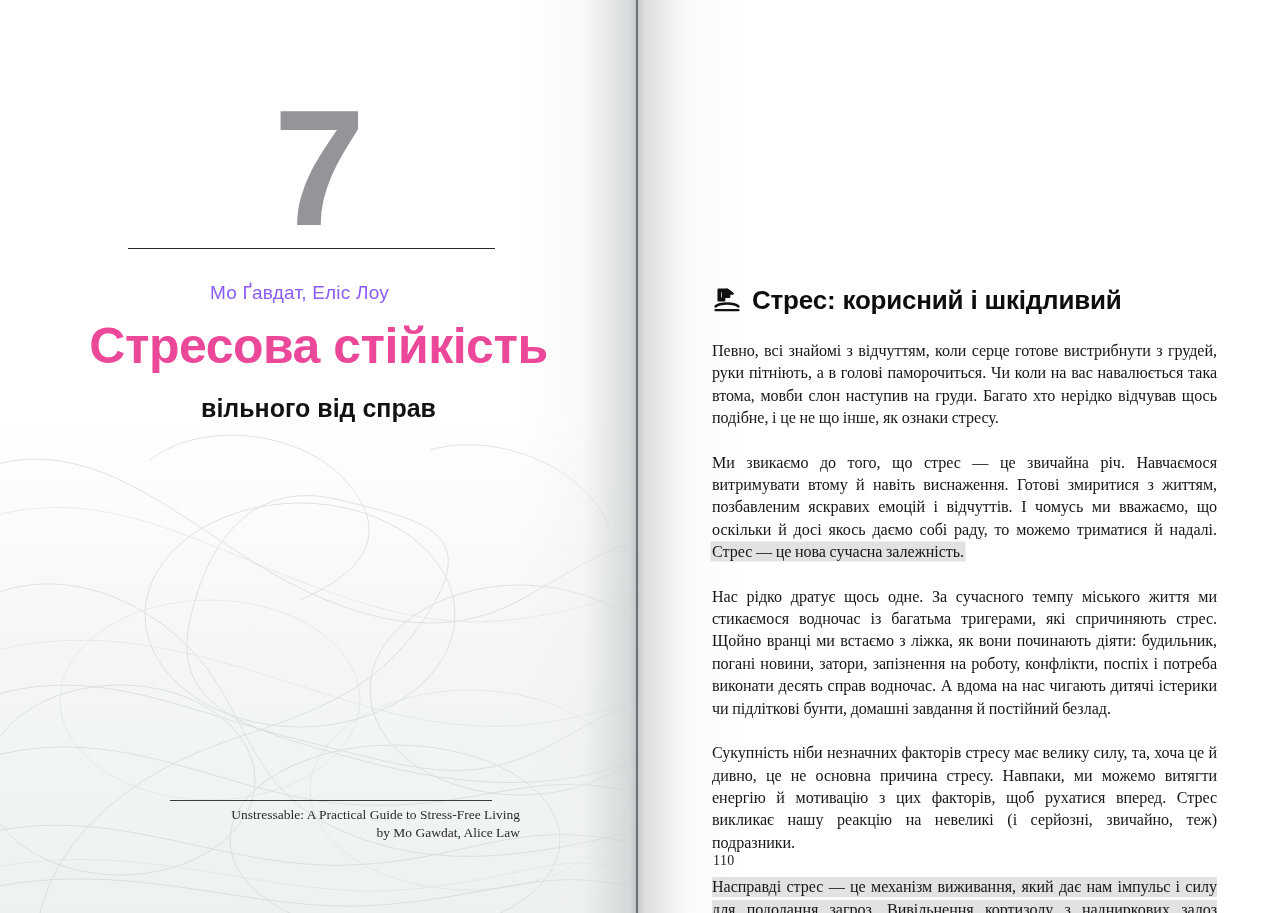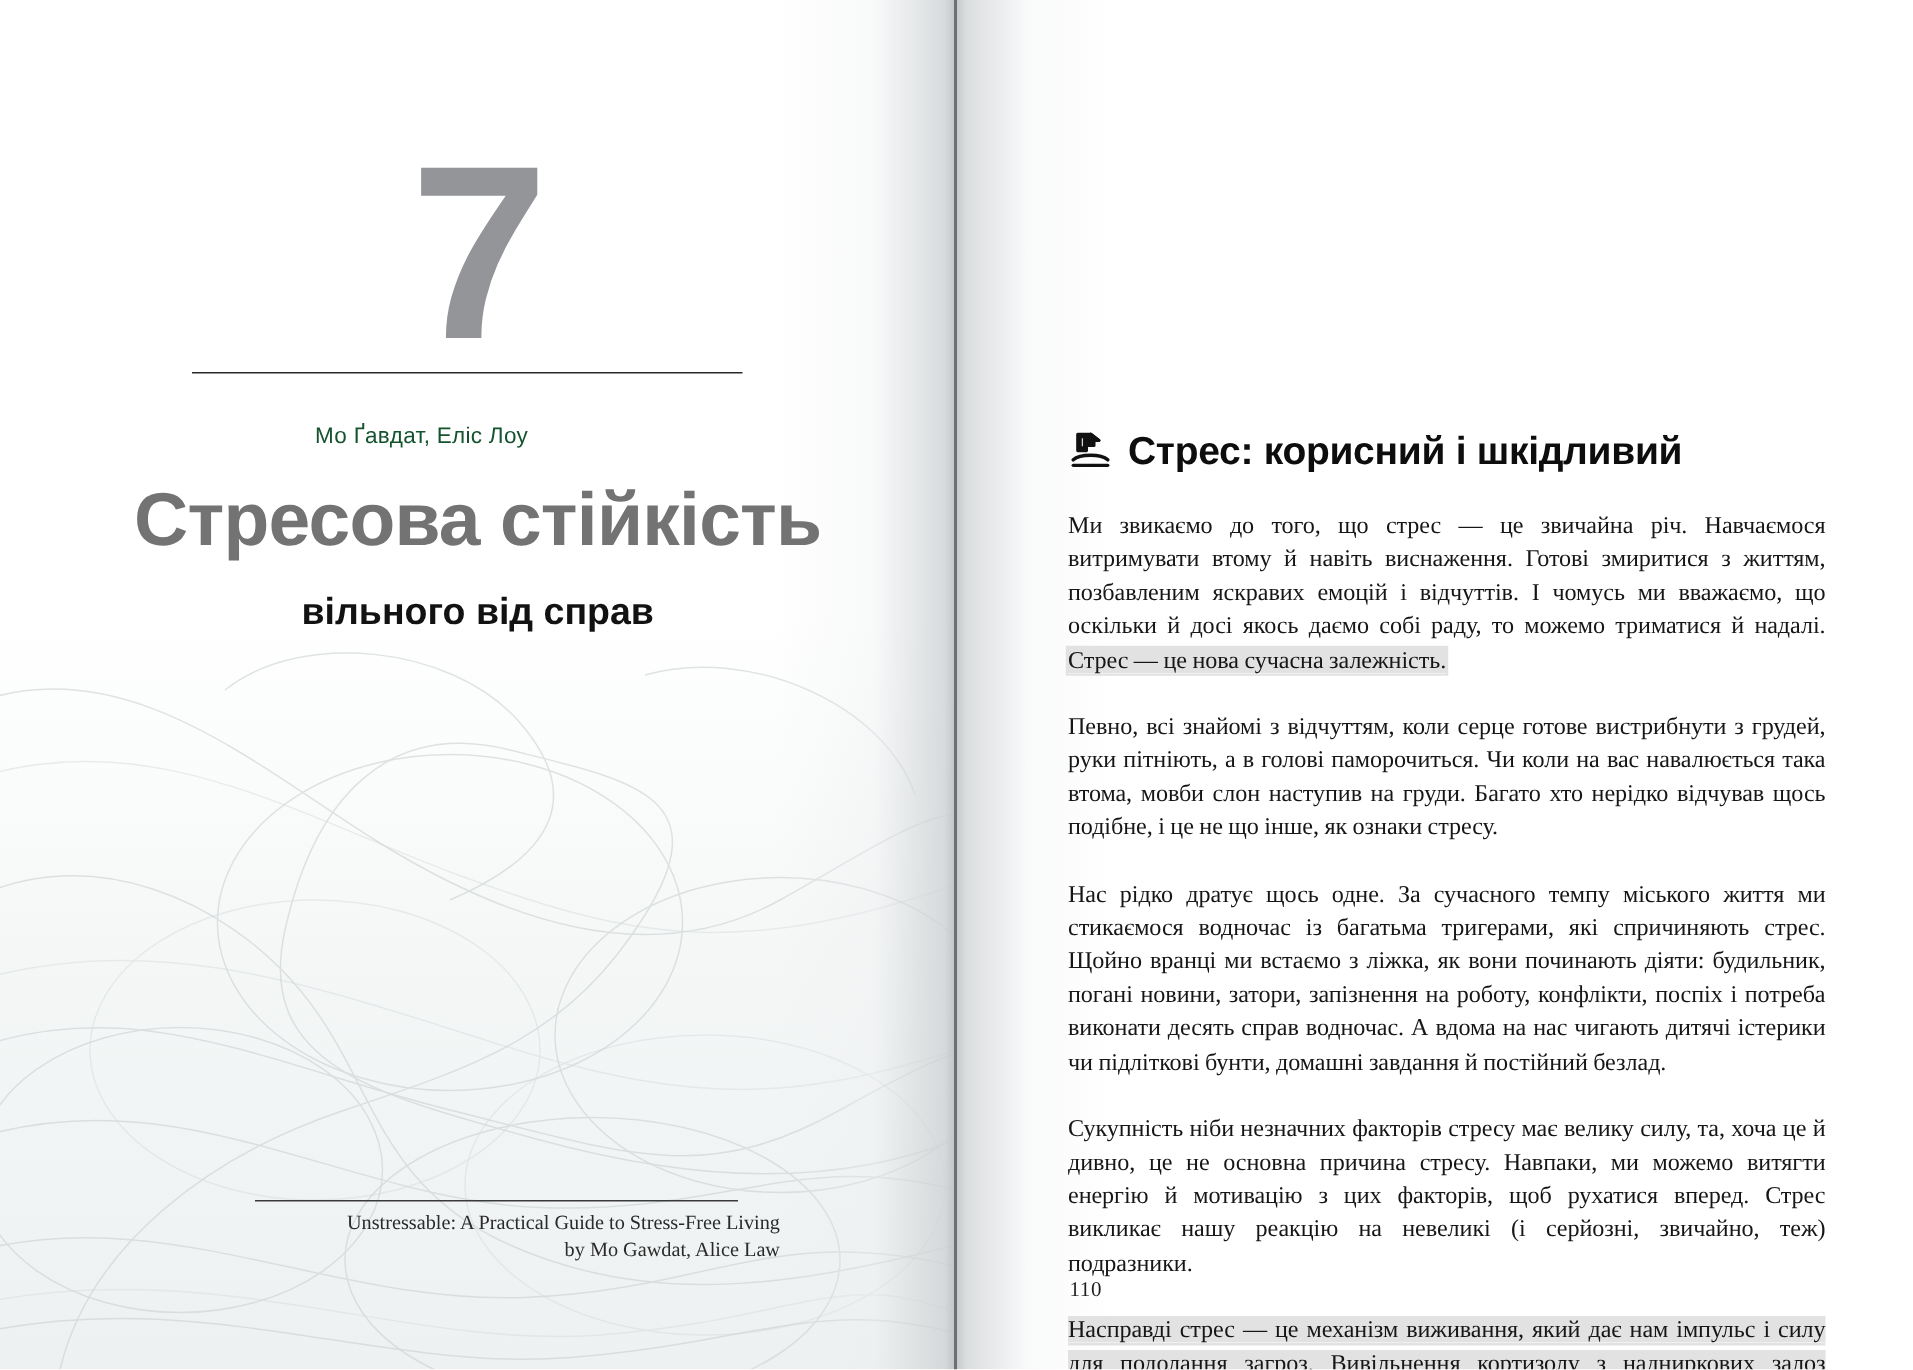--- a/index.html
+++ b/index.html
@@ -82,35 +82,35 @@
     top: 248px;
     width: 367px;
     height: 1px;
     background: #2b2b2b;
   }
 
   .authors-line {
     position: absolute;
     left: 210px;
     top: 282px;
-    font-size: 15px;
+    font-size: 19px;
     font-weight: 400;
-    color: #14532d;
+    color: #8b5cf6;
     letter-spacing: 0.2px;
     text-align: right;
   }
 
   .book-title {
     position: absolute;
     left: 0; right: 0;
     top: 320px;
     text-align: center;
     font-size: 50px;
     font-weight: 700;
-    color: #737373;
+    color: #ec4899;
     letter-spacing: -0.5px;
     line-height: 1.05;
   }
 
   .book-subtitle {
     position: absolute;
     left: 0; right: 0;
     top: 392px;
     text-align: center;
     font-size: 25px;
@@ -318,23 +318,23 @@
             <path d="M16.2 5.5 L21.6 9.6" fill="none" stroke="#111111" stroke-width="2.1" stroke-linecap="round"></path>
             <path d="M4.5 22.5 C 9 18.5, 23 18.5, 27.5 22.5" fill="none" stroke="#111111" stroke-width="2.4" stroke-linecap="round"></path>
             <path d="M4.5 26.2 L27.5 26.2" fill="none" stroke="#111111" stroke-width="2.2" stroke-linecap="round"></path>
           </g>
         </svg>
         <span class="heading-text">Стрес: корисний і шкідливий</span>
       </div>
 
       <div class="body-col">
 
+        <p class="body-par">Певно, всі знайомі з відчуттям, коли серце готове вистрибнути з грудей, руки пітніють, а в голові паморочиться. Чи коли на вас навалюється така втома, мовби слон наступив на груди. Багато хто нерідко відчував щось подібне, і це не що інше, як ознаки стресу.</p>
+
         <p class="body-par"><span>Ми звикаємо до того, що стрес — це звичайна річ. Навчаємося витримувати втому й навіть виснаження. Готові змиритися з життям, позбавленим яскравих емоцій і відчуттів. І чомусь ми вважаємо, що оскільки й досі якось даємо собі раду, то можемо триматися й надалі. </span><span class="hl">Стрес — це нова сучасна залежність.</span></p>
-
-        <p class="body-par">Певно, всі знайомі з відчуттям, коли серце готове вистрибнути з грудей, руки пітніють, а в голові паморочиться. Чи коли на вас навалюється така втома, мовби слон наступив на груди. Багато хто нерідко відчував щось подібне, і це не що інше, як ознаки стресу.</p>
 
         <p class="body-par">Нас рідко дратує щось одне. За сучасного темпу міського життя ми стикаємося водночас із багатьма тригерами, які спричиняють стрес. Щойно вранці ми встаємо з ліжка, як вони починають діяти: будильник, погані новини, затори, запізнення на роботу, конфлікти, поспіх і потреба виконати десять справ водночас. А вдома на нас чигають дитячі істерики чи підліткові бунти, домашні завдання й постійний безлад.</p>
 
         <p class="body-par">Сукупність ніби незначних факторів стресу має велику силу, та, хоча це й дивно, це не основна причина стресу. Навпаки, ми можемо витягти енергію й мотивацію з цих факторів, щоб рухатися вперед. Стрес викликає нашу реакцію на невеликі (і серйозні, звичайно, теж) подразники.</p>
 
         <p class="body-par"><span class="par-highlight">Насправді стрес — це механізм виживання, який дає нам імпульс і силу для подолання загроз. Вивільнення кортизолу з надниркових залоз постачає мозок глюкозою і змушує м'язи спалювати жир, забезпечуючи нам енергію для боротьби чи втечі.</span></p>
 
       </div>
 
       <div class="page-number">110</div>

